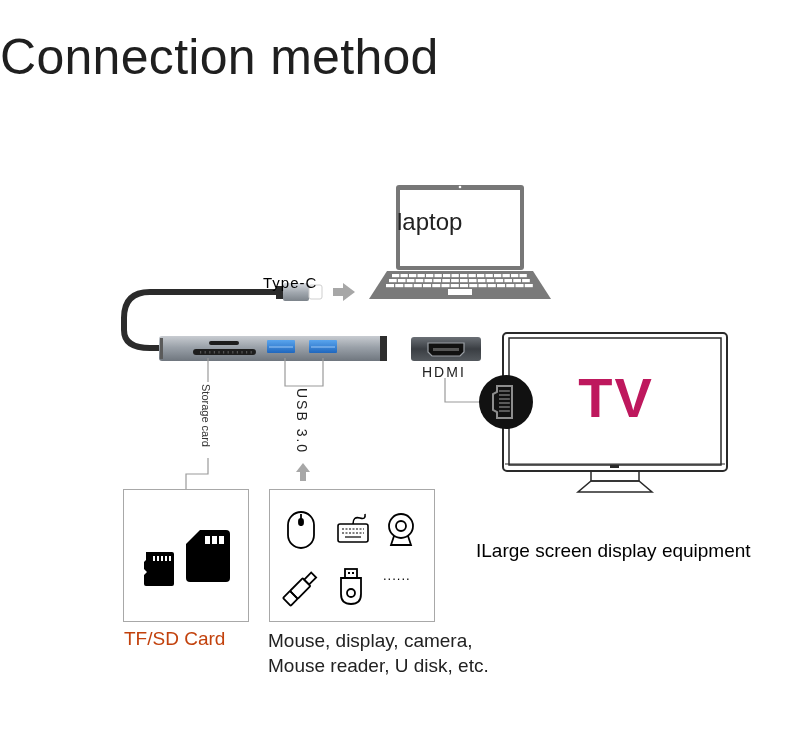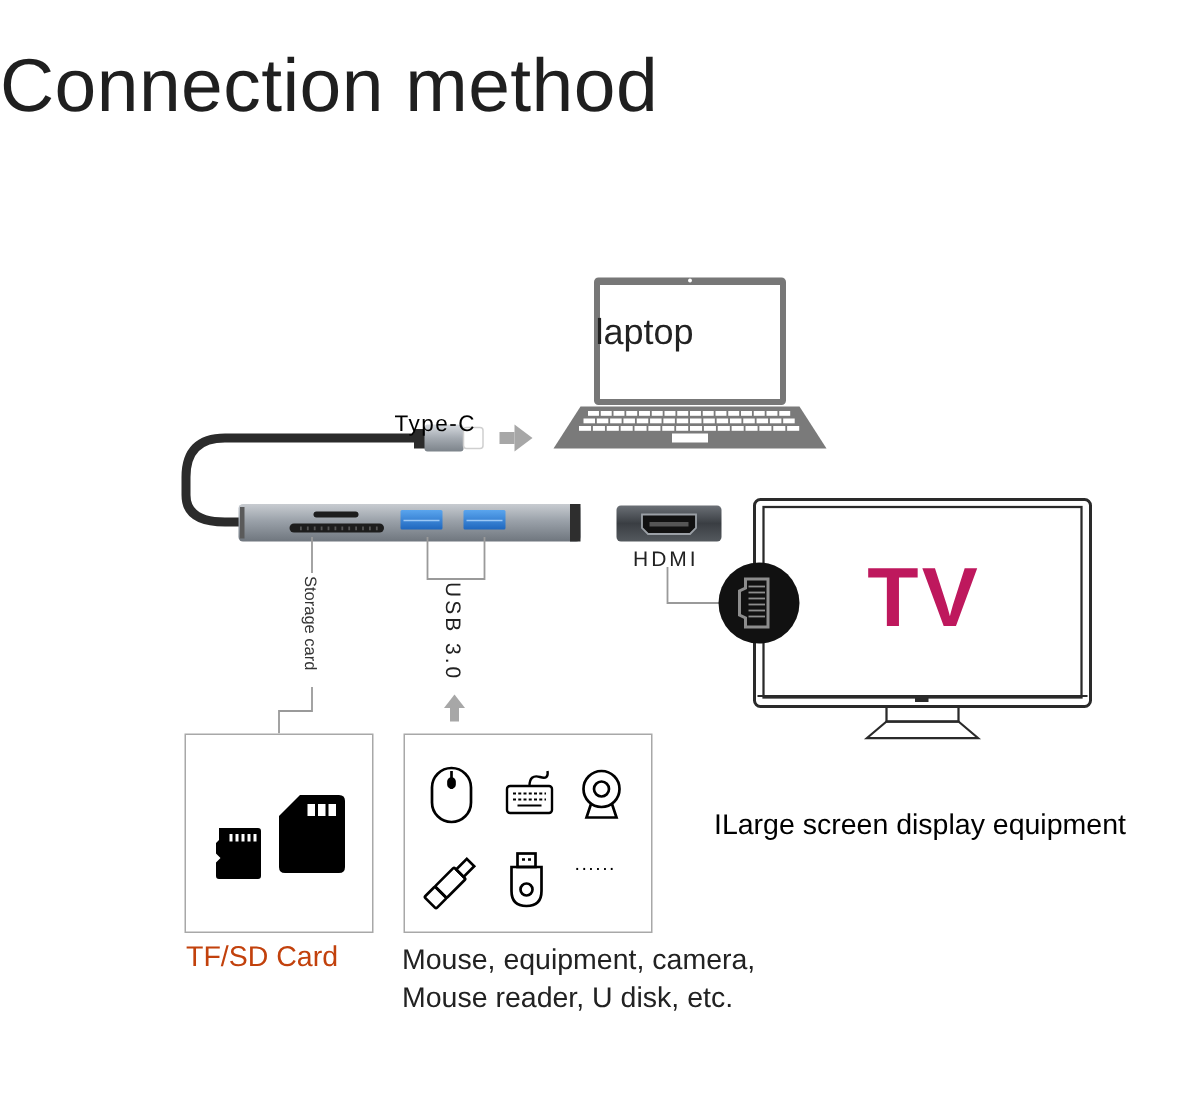--- a/index.html
+++ b/index.html
@@ -255,15 +255,15 @@
       <rect x="75" y="79" width="12" height="9"></rect>
       <path d="M71 88 L91 88 L91 104 Q91 114 81 114 Q71 114 71 104 Z"></path>
       <circle cx="81" cy="103" r="4"></circle>
       <line x1="78" y1="83" x2="80" y2="83"></line>
         <line x1="82" y1="83" x2="84" y2="83"></line>
     </g>
   </svg>
   <div style="position:absolute;left:113px;top:78px;font-size:13px;letter-spacing:1px;color:#000;">......</div>
 </div>
 <div id="dev-caption" class="abs lbl">
-  <div>Mouse, equipment, camera,</div>
+  <div>Mouse, display, camera,</div>
   <div>Mouse reader, U disk, etc.</div>
 </div>
 
 </body></html>

